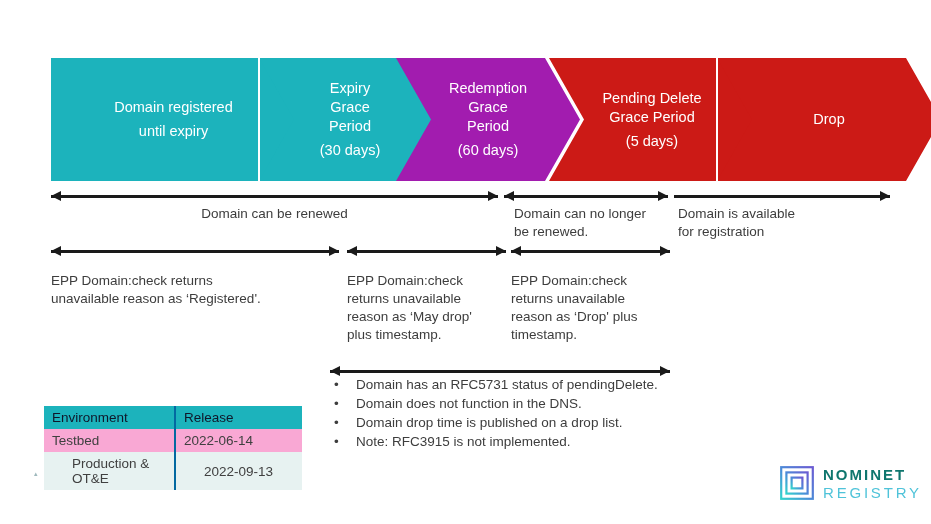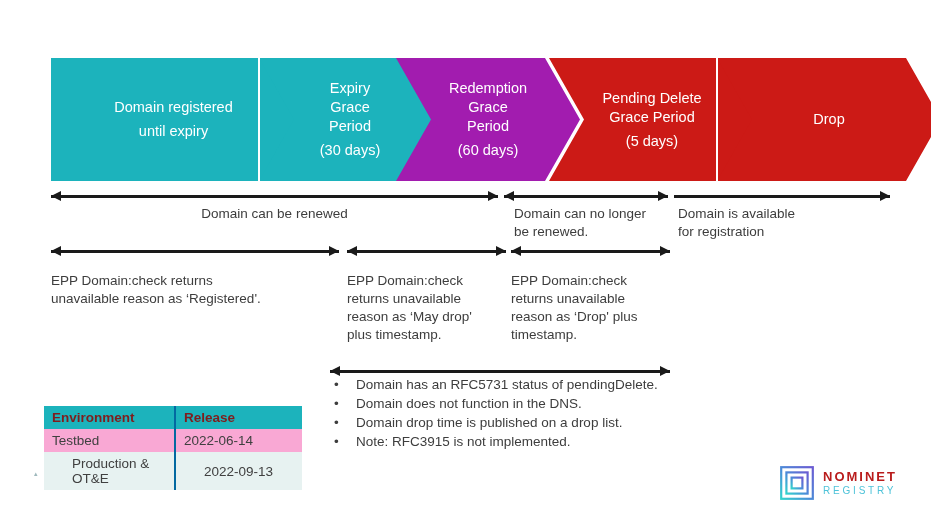--- a/index.html
+++ b/index.html
@@ -56,33 +56,33 @@
   
   .bullets{position:absolute;left:330px;top:376px;width:350px;font-size:13.5px;line-height:18px;color:#3d3d3d;}
   .bullets .bi{display:flex;margin-bottom:1px;}
   .bullets .dot{width:22px;flex:0 0 22px;text-align:left;padding-left:4px;}
   .bullets .bt{flex:1;}
 
   
   .tbl{position:absolute;left:44px;top:406px;width:258px;border-collapse:collapse;
        font-size:13.5px;}
   .tbl td,.tbl th{padding:4px 8px;text-align:left;}
-  .tbl th{background:#1CB3BC;color:#7f1d1d;font-weight:bold;}
+  .tbl th{background:#1CB3BC;color:#0f172a;font-weight:normal;}
   .tbl th.c2,.tbl td.c2{width:90px;}
   .tbl tr.r1 td{background:#f9a8d4;}
   .tbl tr.r2 td{background:#E7F2F1;padding-left:28px;}
   .tbl .divider{border-left:2px solid #0369a1;}
   .tick{position:absolute;left:34px;top:470px;font-size:7px;color:#9fb9bd;}
 
   
   .logo{position:absolute;left:780px;top:462px;width:140px;height:42px;display:flex;align-items:center;}
   .logo .mark{width:34px;height:34px;flex:0 0 34px;}
   .logo .words{margin-left:9px;line-height:1;}
-  .logo .w1{font-size:13px;letter-spacing:2.0px;color:#b91c1c;font-weight:bold;}
-  .logo .w2{font-size:10px;letter-spacing:2.8px;color:#4fc3d9;font-weight:normal;margin-top:3px;}
+  .logo .w1{font-size:15px;letter-spacing:2.0px;color:#0f766e;font-weight:bold;}
+  .logo .w2{font-size:15px;letter-spacing:2.8px;color:#4fc3d9;font-weight:normal;margin-top:3px;}
 </style>
 </head>
 <body>
 
 <div id="stage">
 
   <div class="banner">
 
     <div class="seg seg-1">
       <span class="lbl">

